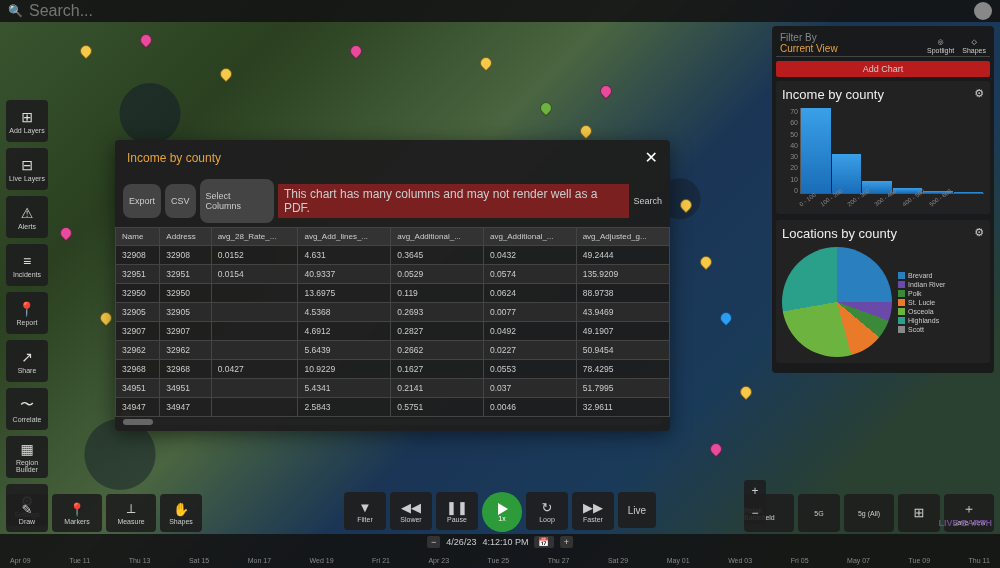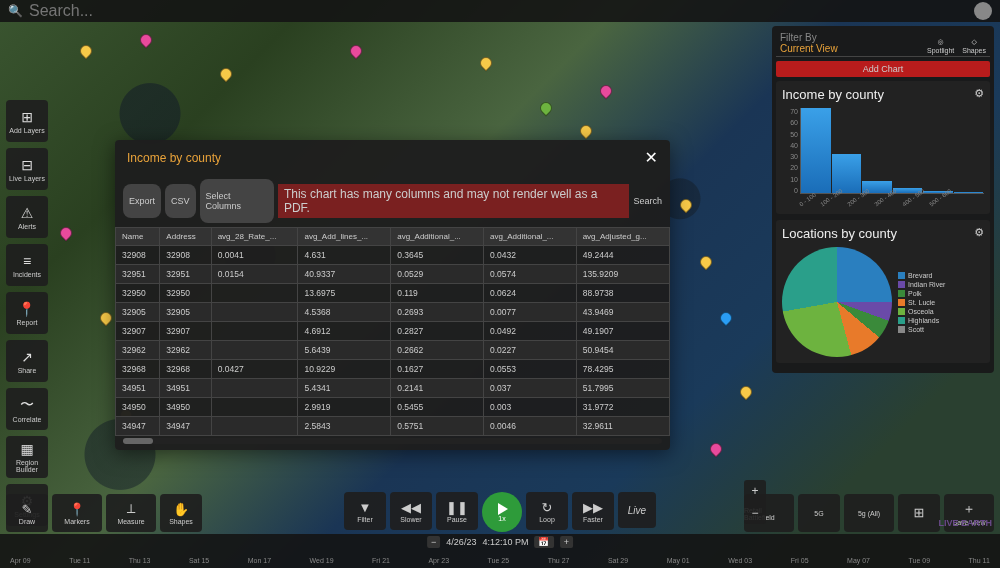--- a/index.html
+++ b/index.html
@@ -33,21 +33,21 @@
 .bottom-tools { position:absolute; bottom:36px; left:6px; display:flex; gap:4px; }
 .bottom-tools.right { left:auto; right:6px; }
 .bottom-tools.center { left:50%; transform:translateX(-50%); }
 .tool-btn { width:42px; height:38px; background:rgba(30,30,30,.92); border-radius:4px; display:flex; flex-direction:column; align-items:center; justify-content:center; gap:1px; cursor:pointer; }
 .tool-btn .ico { font-size:13px; }
 .tool-btn .lbl { font-size:7px; }
 .tool-btn.wide { width:50px; }
 .play-btn { width:40px; height:40px; border-radius:50%; background:#2e9b3a; display:flex; flex-direction:column; align-items:center; justify-content:center; cursor:pointer; }
 .play-btn .tri { width:0; height:0; border-left:10px solid #fff; border-top:6px solid transparent; border-bottom:6px solid transparent; margin-left:2px; }
 .play-btn .spd { font-size:7px; color:#fff; }
-.live-btn { width:38px; height:36px; background:rgba(30,30,30,.92); display:flex; align-items:center; justify-content:center; font-size:10px; border-radius:4px; cursor:pointer;font-style:italic; }
+.live-btn { width:38px; height:36px; background:rgba(30,30,30,.92); display:flex; align-items:center; justify-content:center; font-size:10px; border-radius:4px; cursor:pointer; }
 
 
 .timeline { position:absolute; bottom:0; left:0; right:0; height:34px; background:rgba(20,20,20,.9); }
 .time-display { position:absolute; top:2px; left:50%; transform:translateX(-50%); display:flex; gap:6px; align-items:center; font-size:9px; }
 .time-display .box { background:#333; padding:1px 4px; border-radius:2px; }
 .time-ticks { position:absolute; bottom:4px; left:0; right:0; display:flex; justify-content:space-between; padding:0 10px; font-size:7px; color:#888; }
 
 
 .modal { position:absolute; left:115px; top:140px; width:555px; background:rgba(30,30,30,.97); border-radius:4px; box-shadow:0 4px 20px rgba(0,0,0,.5); }
 .modal-hdr { padding:8px 12px; display:flex; justify-content:space-between; align-items:center; }
@@ -285,21 +285,21 @@
           <th>avg_Add_lines_...</th>
           <th>avg_Additional_...</th>
           <th>avg_Additional_...</th>
           <th>avg_Adjusted_g...</th>
         </tr>
       </thead>
     <tbody id="tbody">
         <tr>
           <td>32908</td>
           <td>32908</td>
-          <td>0.0041</td>
+          <td>0.0152</td>
           <td>4.631</td>
           <td>0.3645</td>
           <td>0.0432</td>
           <td>49.2444</td>
         </tr>
         <tr>
           <td>32951</td>
           <td>32951</td>
           <td>0.0154</td>
           <td>40.9337</td>
@@ -353,29 +353,20 @@
           <td>78.4295</td>
         </tr>
         <tr>
           <td>34951</td>
           <td>34951</td>
           <td></td>
           <td>5.4341</td>
           <td>0.2141</td>
           <td>0.037</td>
           <td>51.7995</td>
-        </tr>
-        <tr>
-          <td>34950</td>
-          <td>34950</td>
-          <td></td>
-          <td>2.9919</td>
-          <td>0.5455</td>
-          <td>0.003</td>
-          <td>31.9772</td>
         </tr>
         <tr>
           <td>34947</td>
           <td>34947</td>
           <td></td>
           <td>2.5843</td>
           <td>0.5751</td>
           <td>0.0046</td>
           <td>32.9611</td>
         </tr>

